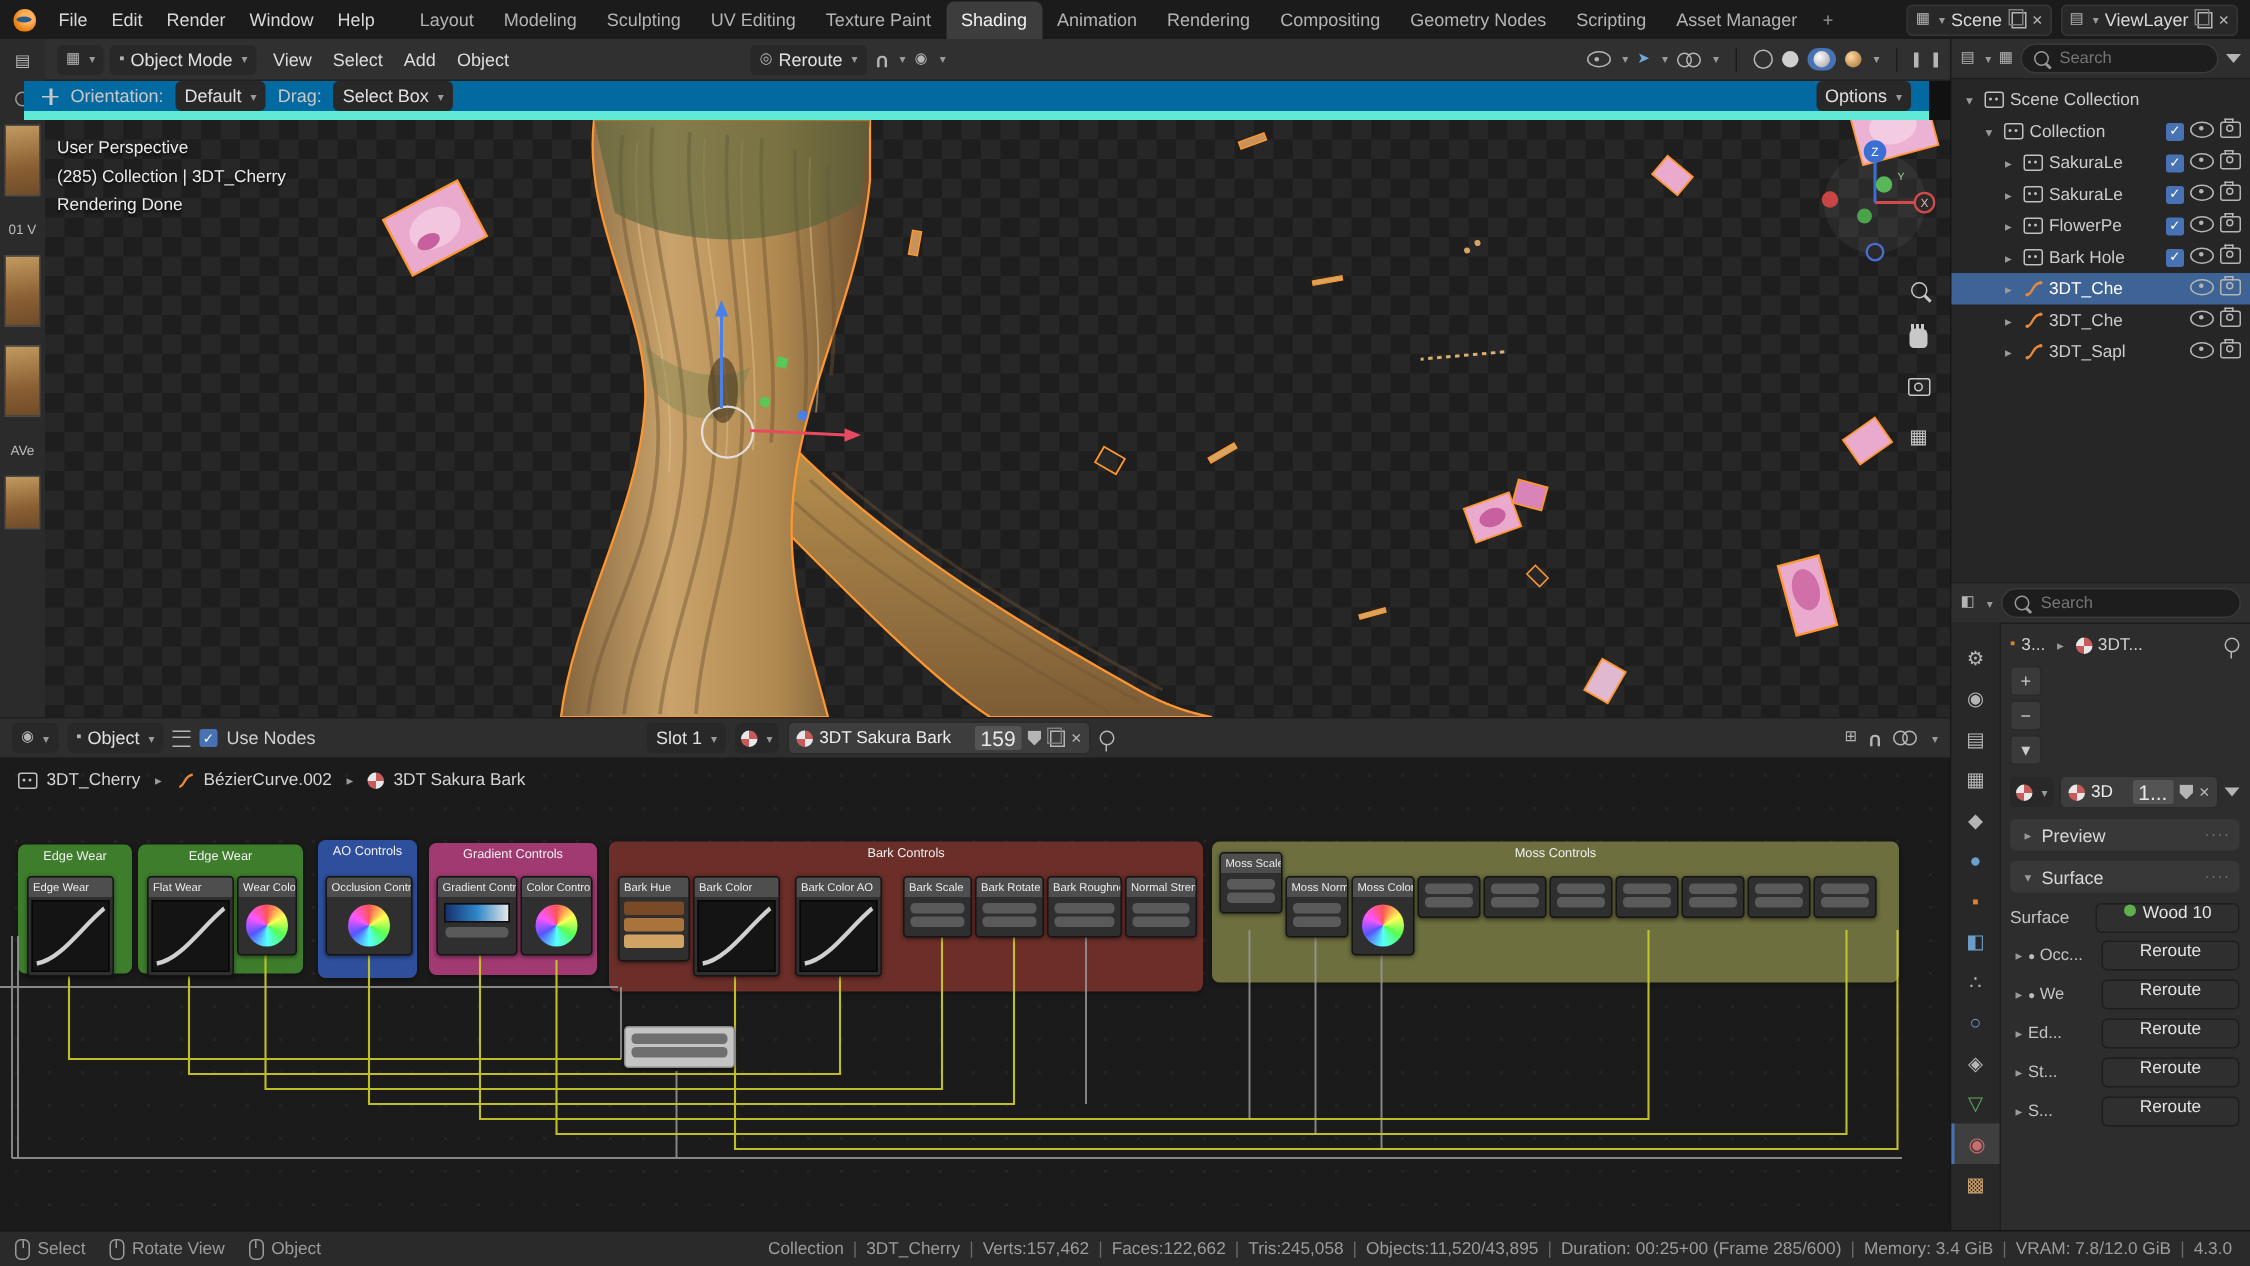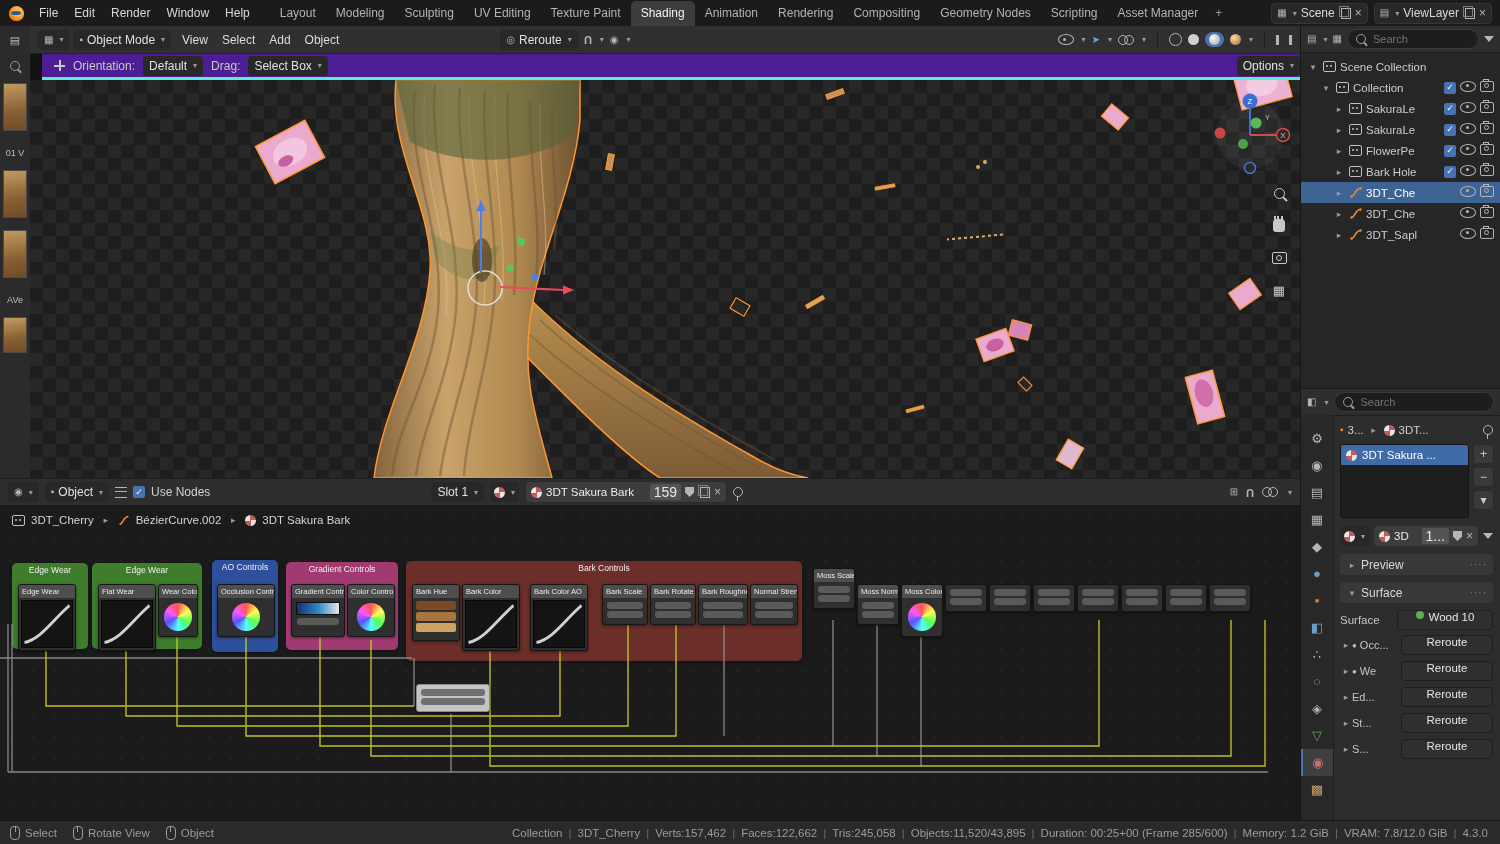--- a/index.html
+++ b/index.html
@@ -67,21 +67,21 @@
   
   #left-strip{position:absolute;left:0;top:26px;width:30px;height:452px;background:#2b2b2b;border-right:1px solid #1a1a1a;display:flex;flex-direction:column;align-items:center}
   .strip-head{margin-top:8px;font-size:11px;color:#b5b5b5}
   .strip-zoom{margin-top:14px}
   .thumb{width:22px;height:46px;margin-top:12px;border:1px solid #4a4a4a;background:linear-gradient(172deg,#c29a60,#8a5f33 60%,#6e4c28);flex:none}
   .strip-label{font-size:9px;color:#bdbdbd;margin-top:17px;white-space:nowrap}
 
   
   #vp-header{position:absolute;left:30px;top:26px;width:1270px;height:28px;background:#303030;border-bottom:1px solid #212121;display:flex;align-items:center;padding:0 8px;box-sizing:border-box;gap:4px}
   .vmenu{padding:3px 7px;border-radius:3px;color:#dcdcdc}
-  #tool-row{position:absolute;left:42px;top:54px;width:1270px;height:26px;background:#4c1d95;border-bottom:3px solid #5eead4;display:flex;align-items:center;gap:8px;padding:0 12px;box-sizing:border-box;color:#c8c8c8}
+  #tool-row{position:absolute;left:16px;top:54px;width:1270px;height:26px;background:#0369a1;border-bottom:6px solid #5eead4;display:flex;align-items:center;gap:8px;padding:0 12px;box-sizing:border-box;color:#c8c8c8}
   #viewport{position:absolute;left:30px;top:80px;width:1270px;height:398px;overflow:hidden;background-color:#1e1e1e;background-image:linear-gradient(45deg,#272727 25%,transparent 25%,transparent 75%,#272727 75%),linear-gradient(45deg,#272727 25%,transparent 25%,transparent 75%,#272727 75%);background-position:0 0,13px 13px;background-size:26px 26px}
   .vp-text{position:absolute;left:8px;top:10px;font-size:11.5px;color:#ececec;line-height:19px;text-shadow:0 1px 2px rgba(0,0,0,.8);z-index:5}
   .vside{position:absolute;right:12px;z-index:6;display:flex;align-items:center;justify-content:center;width:18px;height:18px}
   .vs-zoom{top:104px}.vs-hand{top:136px}.vs-cam{top:169px}.vs-grid{top:201px;color:#c8c8c8;font-size:13px}
   .zoomicon{width:9px;height:9px;border:1.6px solid #c8c8c8;border-radius:50%;position:relative}
   .zoomicon::after{content:"";position:absolute;width:6px;height:1.8px;background:#c8c8c8;transform:rotate(45deg);left:7px;top:9px}
   .handicon{width:12px;height:13px;background:#c8c8c8;border-radius:4px 4px 3px 3px;position:relative}
   .handicon::before{content:"";position:absolute;top:-3px;left:1px;width:10px;height:4px;background:repeating-linear-gradient(90deg,#c8c8c8 0 2px,transparent 2px 3.4px)}
   .camicon{width:13px;height:10px;border:1.4px solid #c8c8c8;border-radius:2px;position:relative}
   .camicon::after{content:"";position:absolute;width:4px;height:4px;border:1.4px solid #c8c8c8;border-radius:50%;left:3px;top:1.5px}
@@ -399,20 +399,25 @@
       <line x1="1220" y1="55" x2="1246" y2="55" stroke="#d44a4a" stroke-width="2"></line>
       <circle cx="1253" cy="55" r="6.5" fill="#2a2a2a" stroke="#d44a4a" stroke-width="1.5"></circle>
         <text x="1253" y="58" text-anchor="middle" fill="#e8b0b0">X</text>
       <circle cx="1190" cy="53" r="5.5" fill="#c84545"></circle>
       <circle cx="1226" cy="43" r="5.5" fill="#58b858"></circle>
         <text x="1235" y="40" fill="#9ad89a" font-size="7">Y</text>
       <circle cx="1213" cy="64" r="5" fill="#4aa34a"></circle>
       <circle cx="1220" cy="88" r="5.5" fill="#2a2a2a" stroke="#4a6fd4" stroke-width="1.5"></circle>
     </g>
   </svg>
+  <div class="vp-text">
+    <div>User Perspective</div>
+    <div>(285) Collection | 3DT_Cherry</div>
+    <div>Rendering Done</div>
+  </div>
   <span class="vside vs-zoom">
       <span class="zoomicon"></span>
     </span>
   <span class="vside vs-hand">
       <span class="handicon"></span>
     </span>
   <span class="vside vs-cam">
       <span class="camicon"></span>
     </span>
   <span class="vside vs-grid">▦</span>
@@ -567,26 +572,20 @@
     <div class="crumb">
       <span class="glyph" style="color:#e0822a">▪</span>
       <span>3...</span>
       <span class="exp">▸</span>
       <span class="i-mat"></span>
       <span>3DT...</span>
       <span class="flex1"></span>
       <span class="i-pin"></span>
     </div>
     <div class="slots-row">
-      <div class="slotbox">
-        <div class="slot-row sel">
-          <span class="i-mat"></span>
-          <span>3DT Sakura ...</span>
-        </div>
-      </div>
       <div class="slot-btns">
         <span class="sbtn">+</span>
         <span class="sbtn">−</span>
         <span class="sbtn">▾</span>
       </div>
     </div>
     <div class="mat-row">
       <div class="dd" style="padding:0 4px">
           <span class="i-mat"></span>
           <span class="chev">▾</span>
@@ -717,20 +716,23 @@
           <div class="frame-label">Edge Wear</div>
         </div>
         <div class="frame" style="left: 212px; top: 54px; width: 66px; height: 92px; background: rgb(46, 79, 156);">
           <div class="frame-label">AO Controls</div>
         </div>
         <div class="frame" style="left: 286px; top: 56px; width: 112px; height: 88px; background: rgb(162, 58, 114);">
           <div class="frame-label">Gradient Controls</div>
         </div>
         <div class="frame" style="left: 406px; top: 55px; width: 396px; height: 100px; background: rgb(107, 46, 40);">
           <div class="frame-label">Bark Controls</div>
+        </div>
+        <div class="frame" style="left: 808px; top: 55px; width: 458px; height: 94px; background: rgb(110, 111, 62);">
+          <div class="frame-label">Moss Controls</div>
         </div>
       </div>
     <svg id="wires" width="1300" height="314">
       <g stroke="#9a9a9a" stroke-width="1.3" fill="none" opacity="0.85">
         <polyline points="8,118 8,266"></polyline>
           <polyline points="12,118 12,266"></polyline>
         <polyline points="8,266 1268,266"></polyline>
           <polyline points="0,152 412,152"></polyline>
         <polyline points="414,152 414,200"></polyline>
           <polyline points="451,208 451,266"></polyline>
@@ -921,19 +923,19 @@
       <span class="st-seg">Verts:157,462</span>
       <span class="st-sep">|</span>
       <span class="st-seg">Faces:122,662</span>
       <span class="st-sep">|</span>
       <span class="st-seg">Tris:245,058</span>
       <span class="st-sep">|</span>
       <span class="st-seg">Objects:11,520/43,895</span>
       <span class="st-sep">|</span>
       <span class="st-seg">Duration: 00:25+00 (Frame 285/600)</span>
       <span class="st-sep">|</span>
-      <span class="st-seg">Memory: 1.2 GiB</span>
+      <span class="st-seg">Memory: 3.4 GiB</span>
       <span class="st-sep">|</span>
       <span class="st-seg">VRAM: 7.8/12.0 GiB</span>
       <span class="st-sep">|</span>
       <span class="st-seg">4.3.0</span>
     </div>
 </div>
 
 </body></html>

